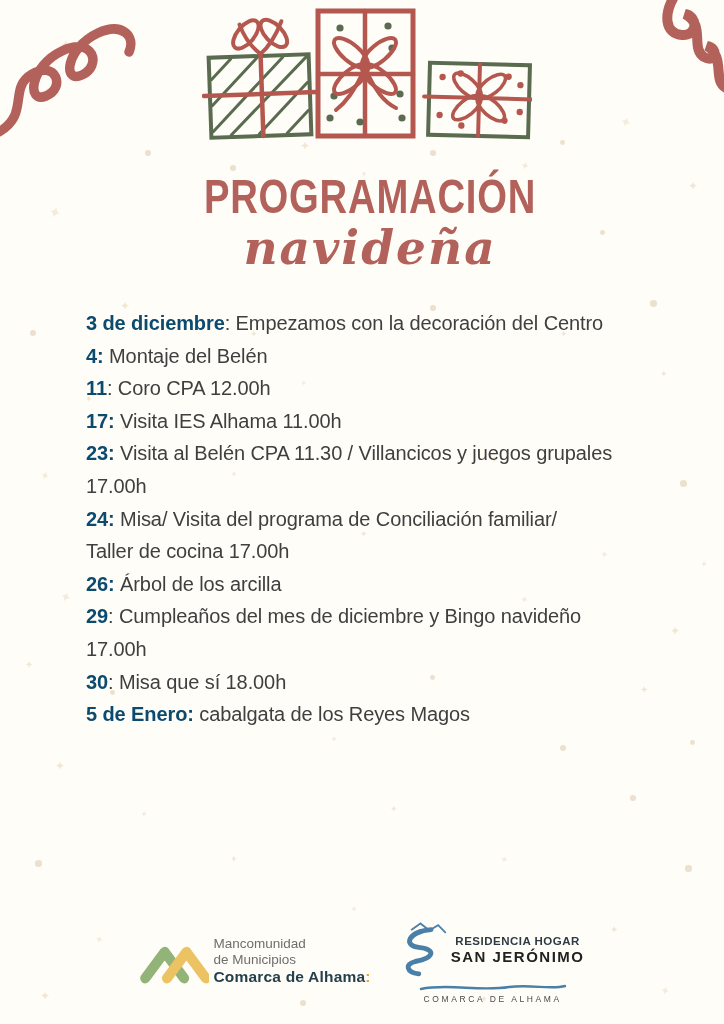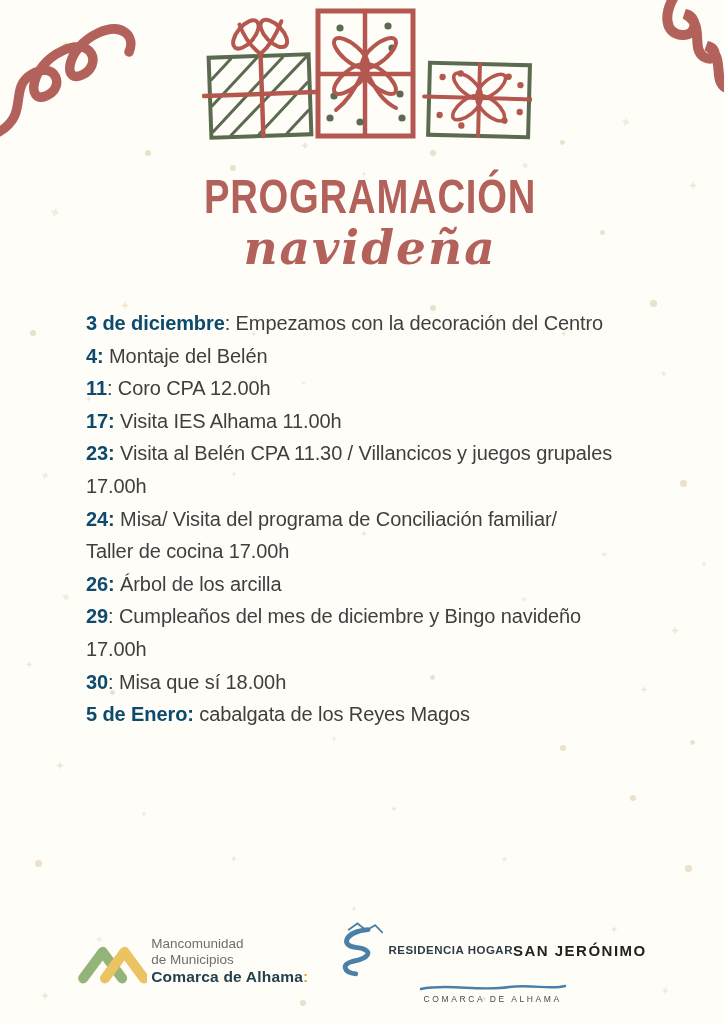--- a/index.html
+++ b/index.html
@@ -38,21 +38,21 @@
   .footer{
     position:absolute;top:920px;left:0;right:0;z-index:2;
     display:flex;justify-content:center;align-items:center;gap:30px;
   }
   .manco{display:flex;gap:4px;}
   .manco-text{line-height:1.18;color:#6e6e6e;font-size:13.5px;}
   .manco-bold{font-size:15.5px;font-weight:bold;color:#25404d;letter-spacing:.2px;}
   .manco-colon{color:#e9a13c;font-weight:bold;}
   .resi{display:flex;flex-direction:column;align-items:center;}
   .resi-top{display:flex;align-items:center;gap:4px;}
-  .resi-text{display:flex;flex-direction:row;align-items:center;}
+  .resi-text{display:flex;flex-direction:column;align-items:center;}
   .resi-l1{font-size:11.5px;font-weight:bold;color:#2e3b44;letter-spacing:.5px;}
   .resi-l2{font-size:15px;font-weight:bold;color:#222;letter-spacing:1.5px;margin-top:1px;}
   .resi-l3{font-size:8.5px;color:#4a4a4a;letter-spacing:2.6px;margin-top:2px;}
   svg{display:block;}
 </style>
 </head>
 <body>
 
 <div class="poster">
 

